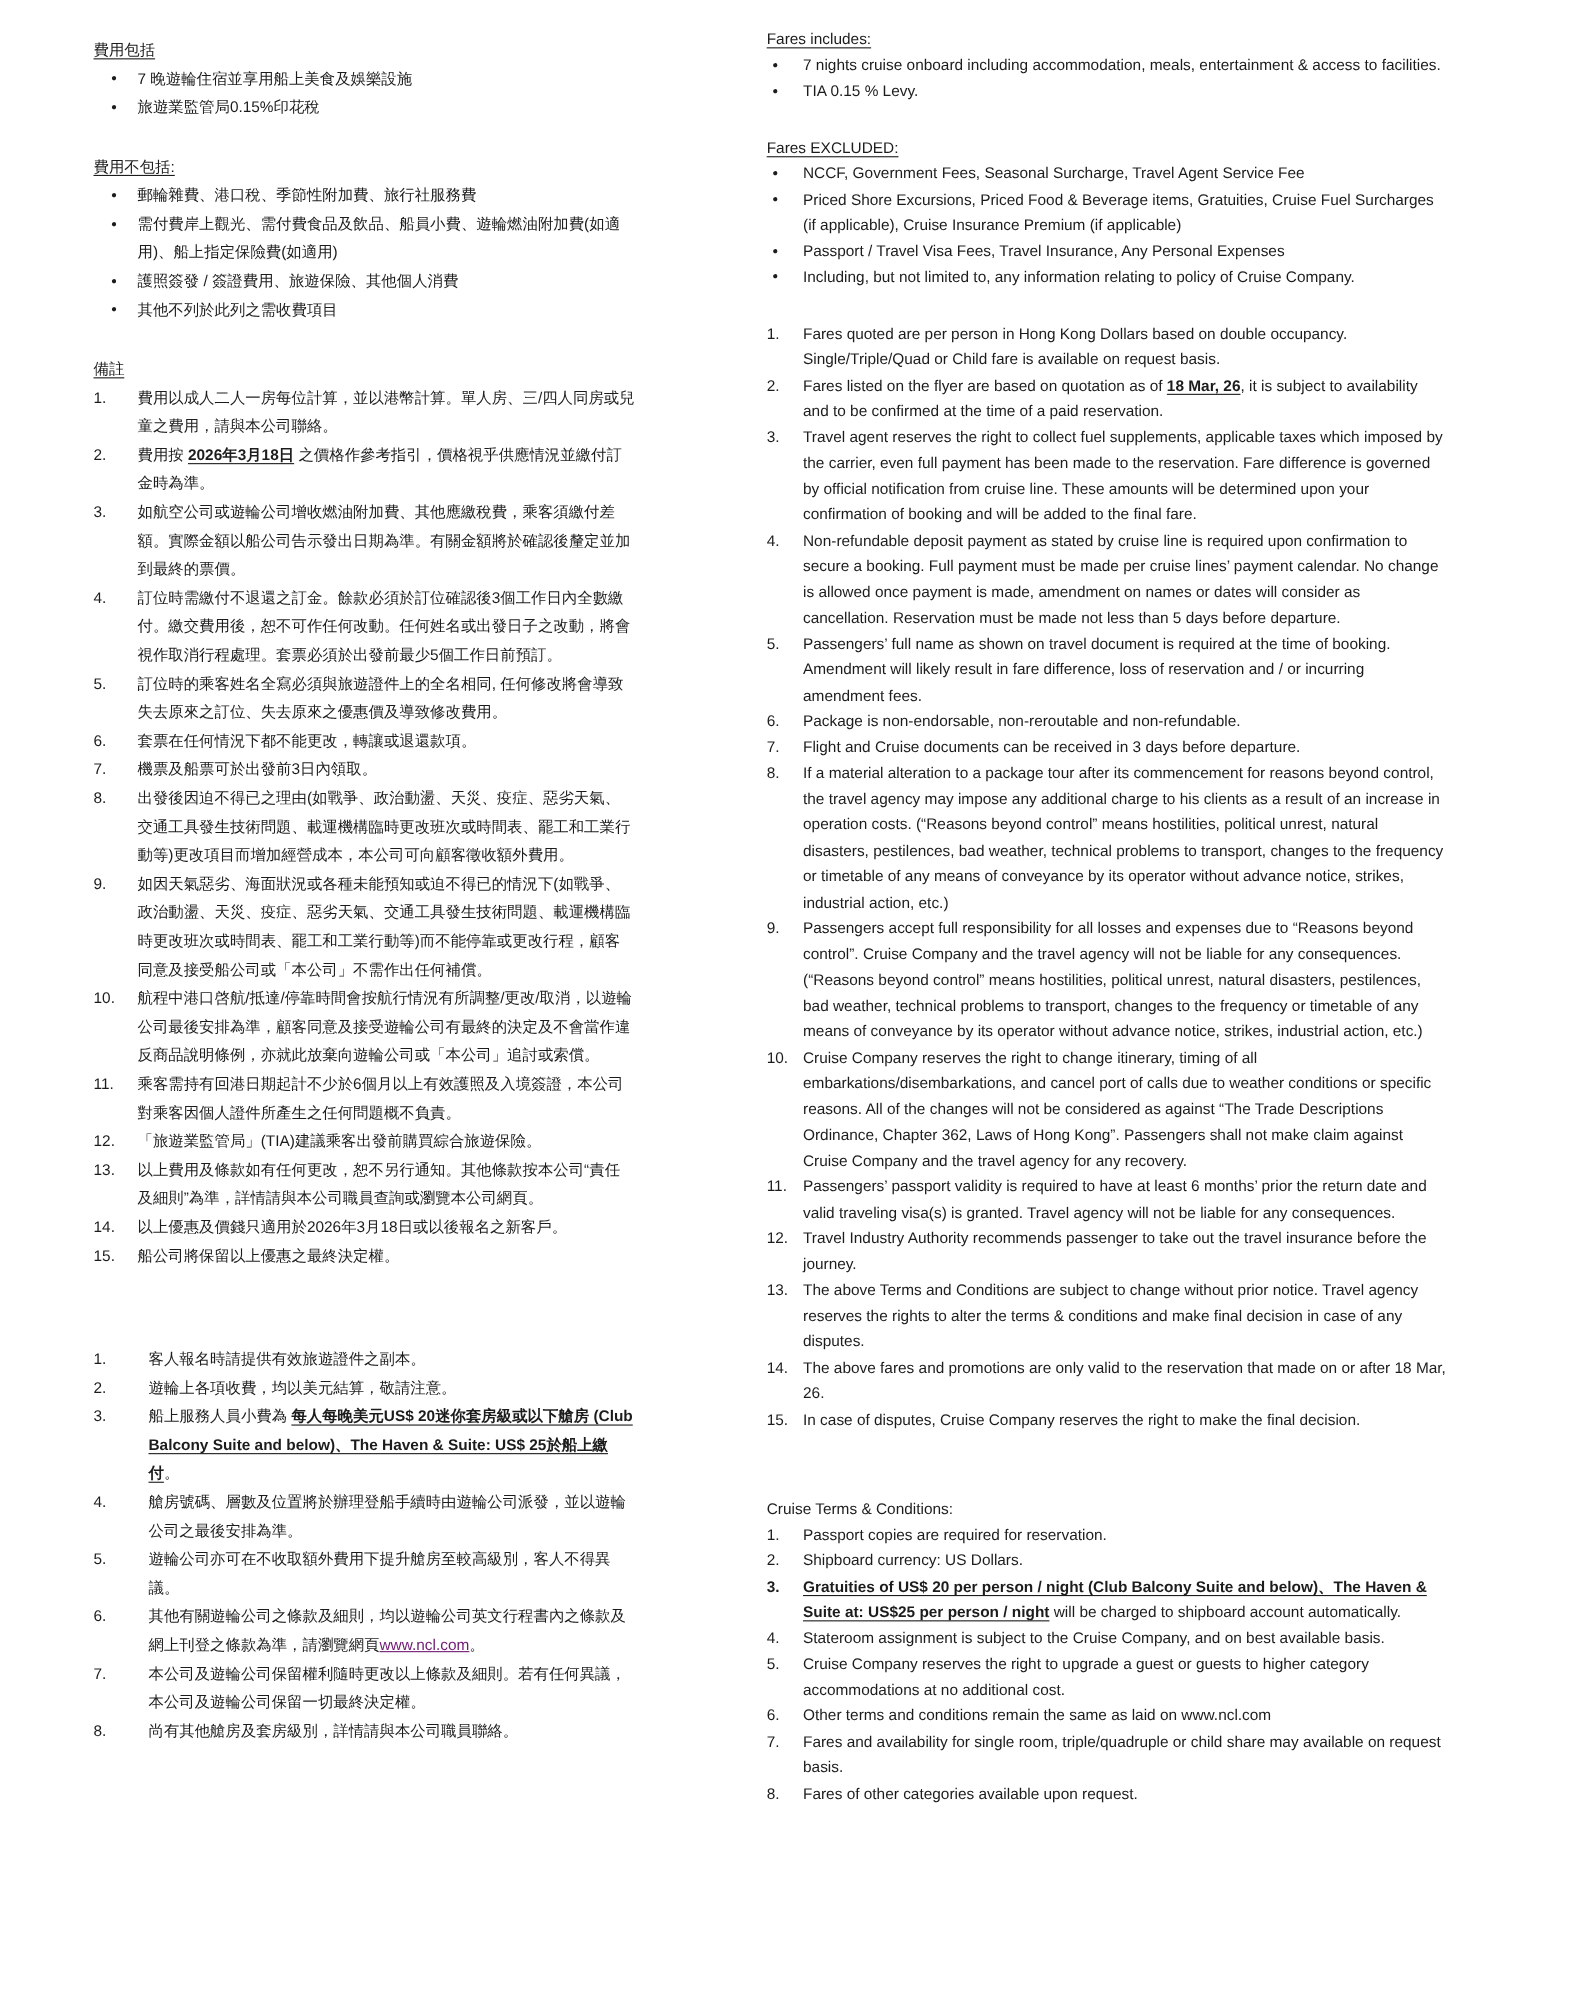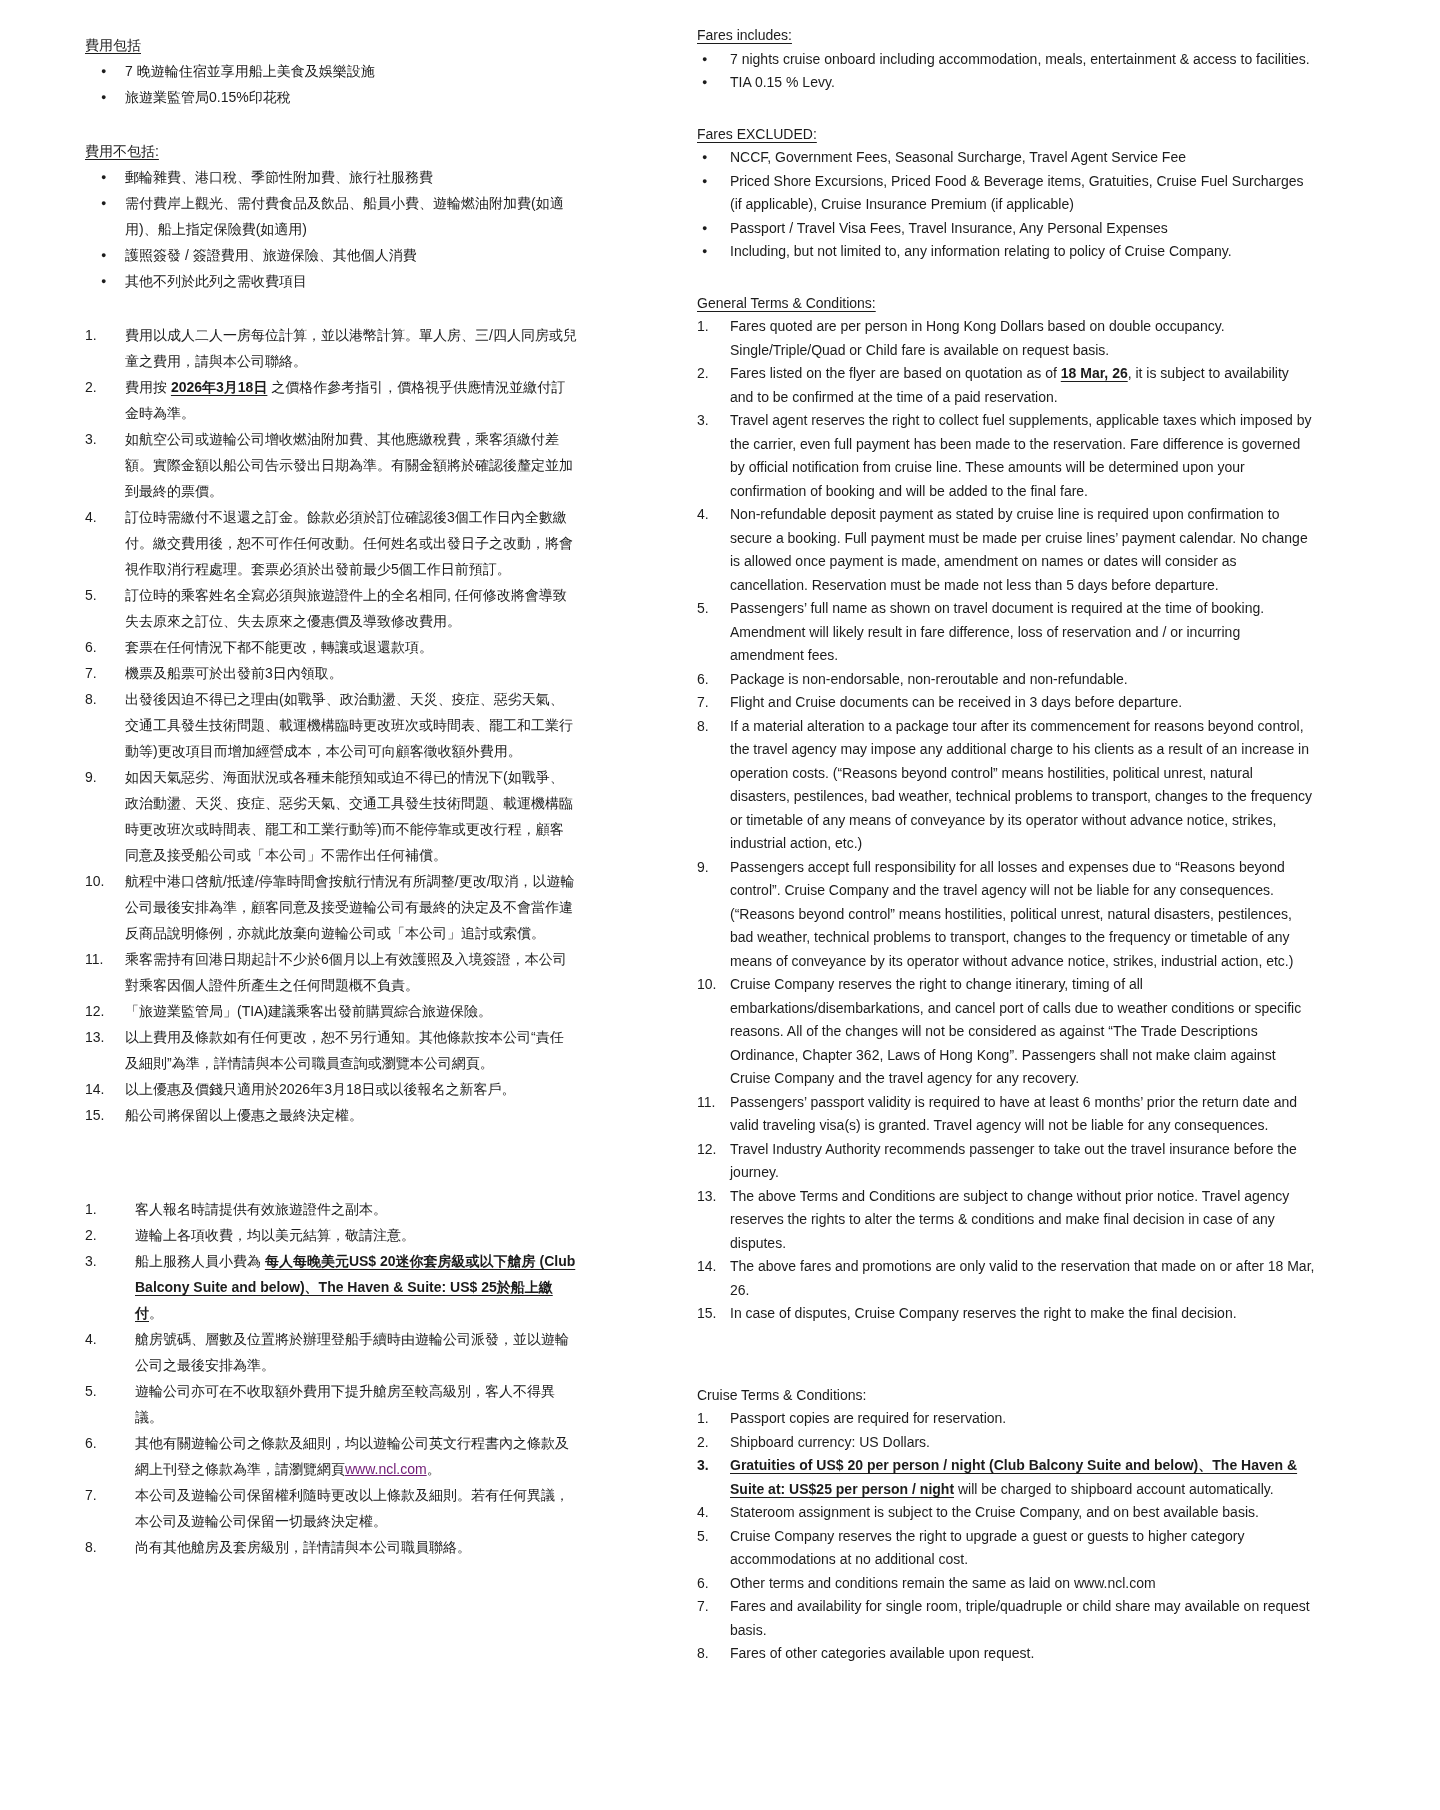--- a/index.html
+++ b/index.html
@@ -67,20 +67,21 @@
             <div class="li-body">護照簽發 / 簽證費用、旅遊保險、其他個人消費</div>
           </div>
           <div class="li-row">
             <span class="li-marker bullet">●</span>
             <div class="li-body">其他不列於此列之需收費項目</div>
           </div>
         </div>
     </div>
 
     <div class="sec">
+      <div class="heading u">備註</div>
       <div>
           <div class="li-row">
             <span class="li-marker">1.</span>
             <div class="li-body">費用以成人二人一房每位計算，並以港幣計算。單人房、三/四人同房或兒童之費用，請與本公司聯絡。</div>
           </div>
           <div class="li-row">
             <span class="li-marker">2.</span>
             <div class="li-body"><span>費用按 </span><span class="seg-bu">2026年3月18日</span><span> 之價格作參考指引，價格視乎供應情況並繳付訂金時為準。</span></div>
           </div>
           <div class="li-row">
@@ -209,21 +210,20 @@
             <div class="li-body">Passport / Travel Visa Fees, Travel Insurance, Any Personal Expenses</div>
           </div>
           <div class="li-row">
             <span class="li-marker bullet">●</span>
             <div class="li-body">Including, but not limited to, any information relating to policy of Cruise Company.</div>
           </div>
         </div>
     </div>
 
     <div class="sec m33">
-      <div class="heading u">General Terms &amp; Conditions:</div>
       <div>
           <div class="li-row">
             <span class="li-marker">1.</span>
             <div class="li-body">Fares quoted are per person in Hong Kong Dollars based on double occupancy. Single/Triple/Quad or Child fare is available on request basis.</div>
           </div>
           <div class="li-row">
             <span class="li-marker">2.</span>
             <div class="li-body"><span>Fares listed on the flyer are based on quotation as of </span><span class="seg-bu">18 Mar, 26</span><span>, it is subject to availability and to be confirmed at the time of a paid reservation.</span></div>
           </div>
           <div class="li-row">

